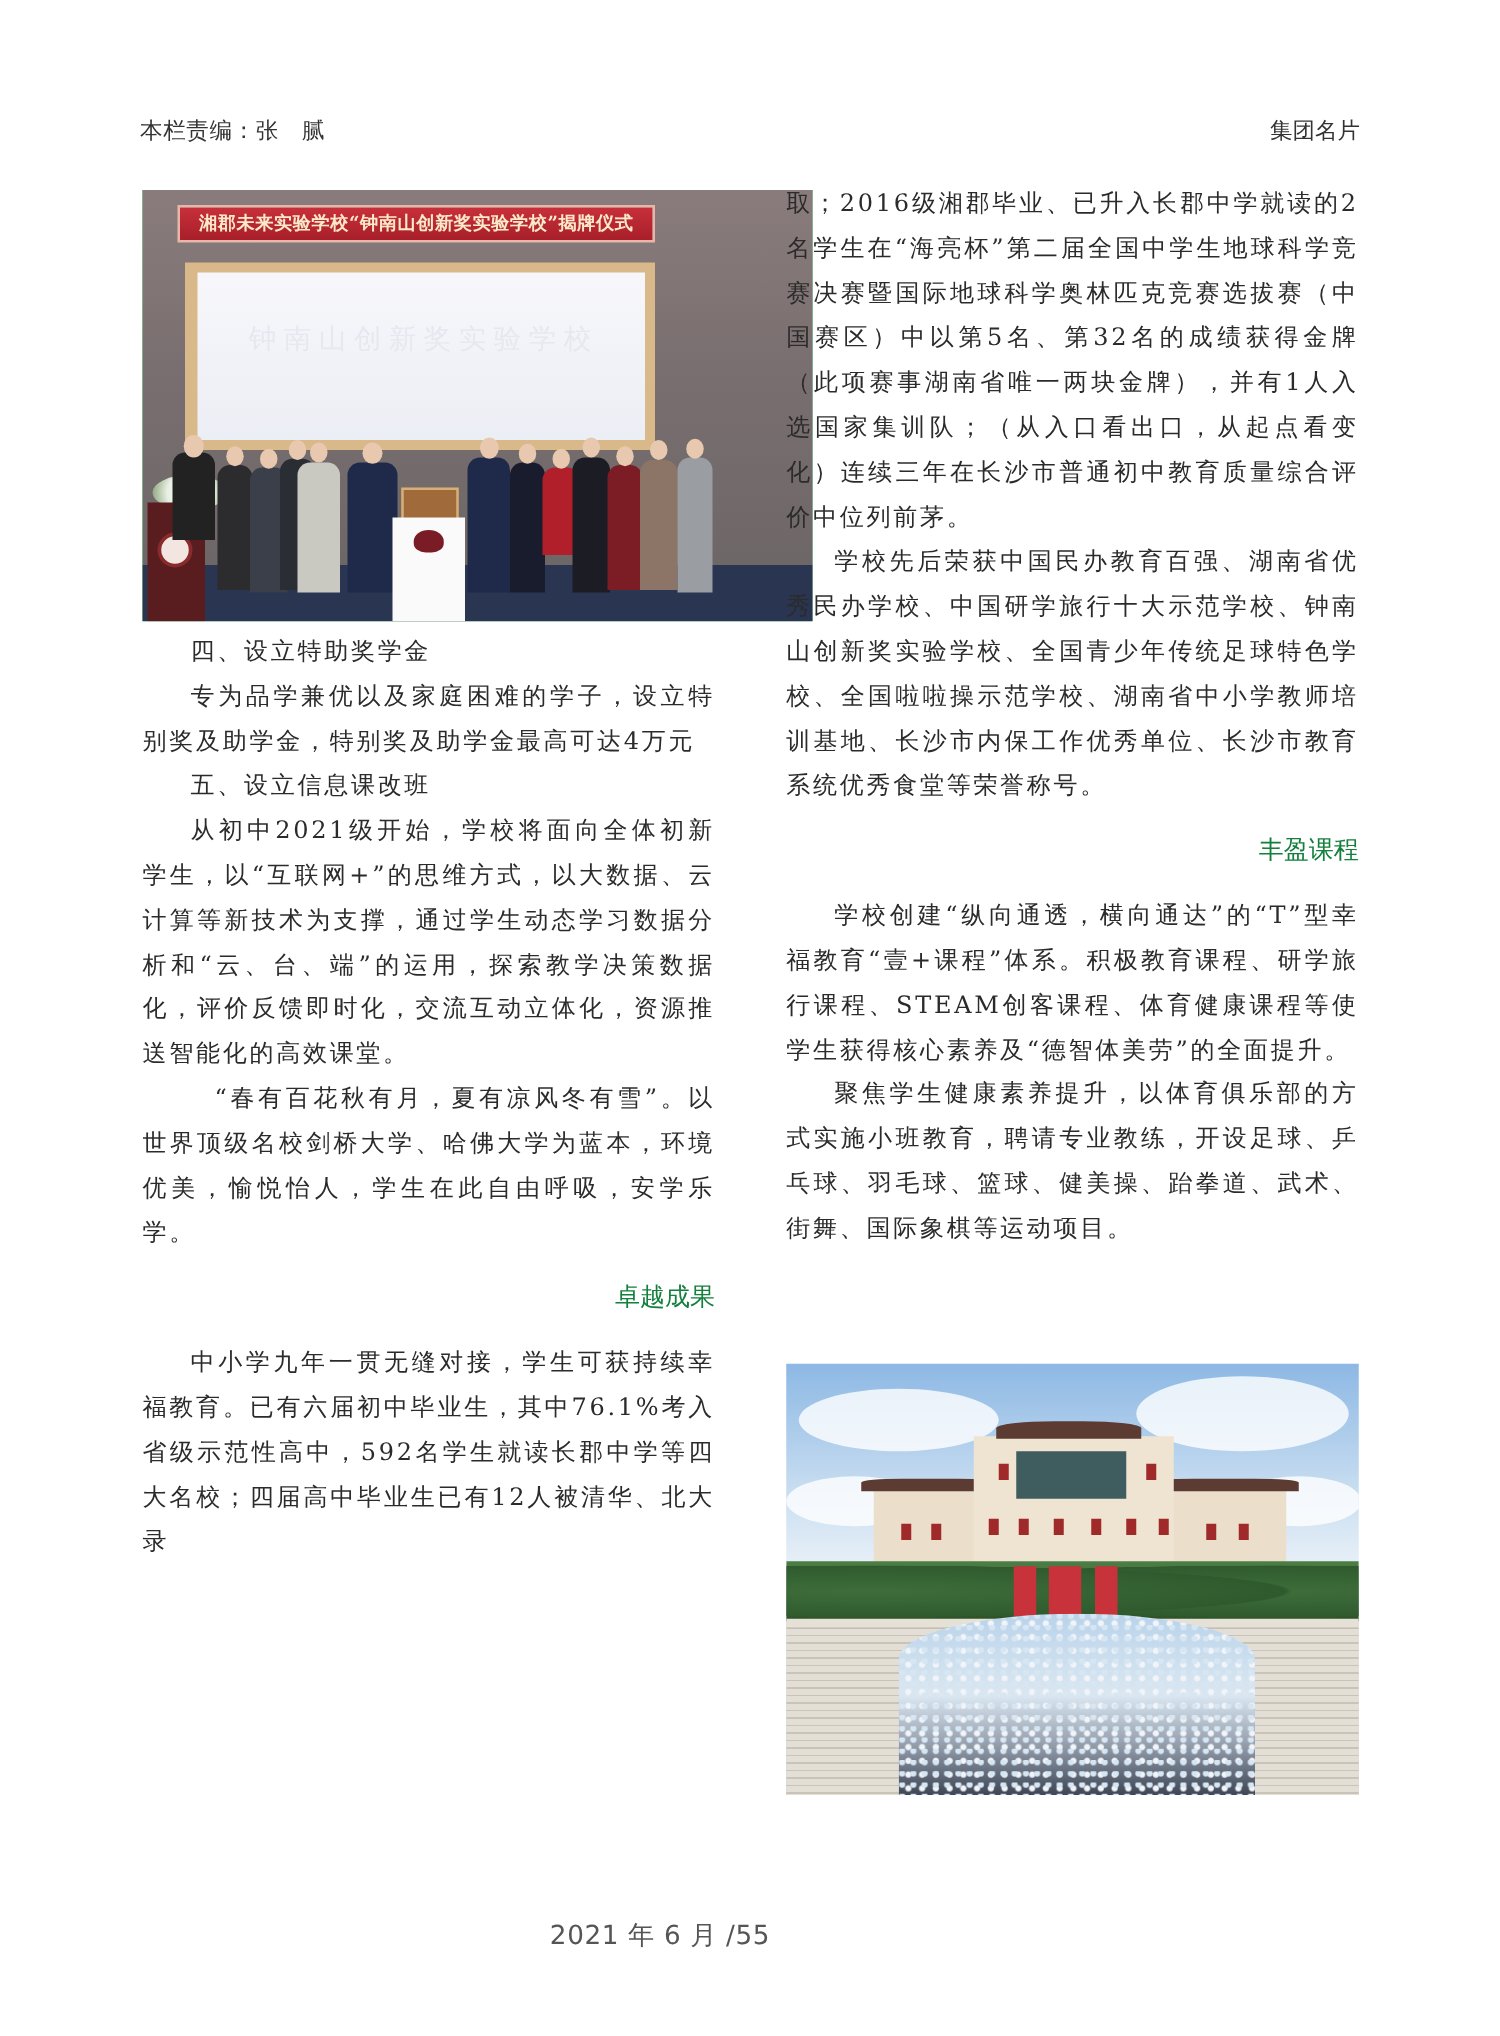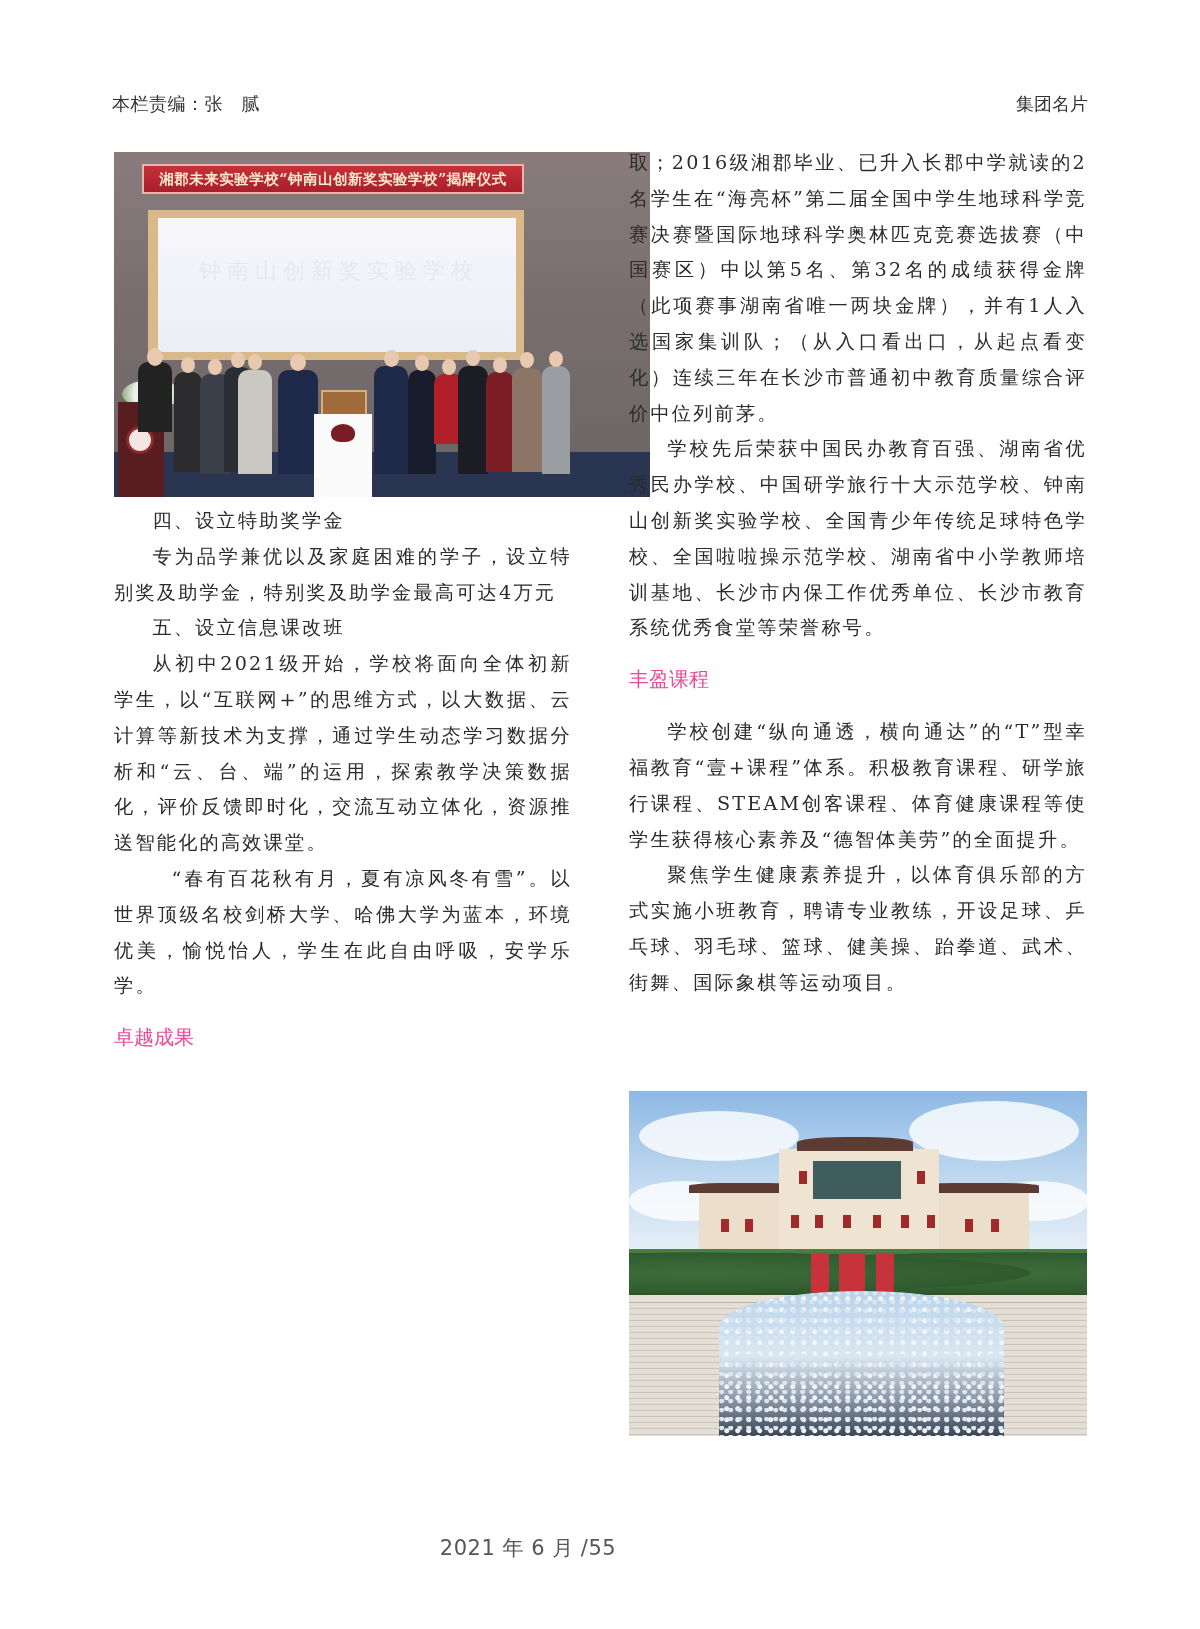--- a/index.html
+++ b/index.html
@@ -8,21 +8,21 @@
 
   .header-left { position: absolute; left: 112px; top: 92px; font-family: "DejaVu Sans", sans-serif; font-size: 18px; color: #333; letter-spacing: 0.5px; }
   .header-right { position: absolute; right: 112px; top: 92px; font-family: "DejaVu Sans", sans-serif; font-size: 18px; color: #333; }
 
   .col { position: absolute; width: 458px; }
   .col-left { left: 114px; top: 152px; }
   .col-right { left: 629px; top: 145px; }
 
   p.body { font-size: 19.2px; line-height: 35.8px; text-align: justify; letter-spacing: 2.2px; color: #2b2b2b; }
   p.indent { text-indent: 2em; }
-  h2.sec { font-family: "DejaVu Sans", sans-serif; font-weight: normal; font-size: 20px; text-align: left; color: #ec4899; margin: 16px 0 18px 0; height: 34px; line-height: 34px; }
+  h2.sec { font-family: "DejaVu Sans", sans-serif; font-weight: normal; font-size: 20px; text-align: right; color: #15803d; margin: 16px 0 18px 0; height: 34px; line-height: 34px; }
 
   
   .photo1 { position: relative; width: 536px; height: 345px; background: #15803d; overflow: hidden; margin-bottom: 6px; }
   .p1-wall { position: absolute; left: 0; top: 0; width: 100%; height: 100%; background: linear-gradient(180deg, #8a7c7c 0%, #7a6f70 40%, #6a6465 100%); }
   .p1-banner { position: absolute; left: 28px; top: 12px; width: 382px; height: 30px; background: linear-gradient(180deg,#c7303a,#a81f2a); border: 2px solid #e8b5a8; color: #fbe9c9; font-family: "DejaVu Serif", serif; font-weight: bold; font-size: 14.5px; line-height: 26px; text-align: center; letter-spacing: 0.5px; }
   .p1-frame { position: absolute; left: 34px; top: 58px; width: 376px; height: 150px; background: #d9b98a; }
   .p1-screen { position: absolute; left: 44px; top: 66px; width: 358px; height: 134px; background: linear-gradient(180deg,#f7f7fb,#eceef5); }
   .p1-screentxt { position: absolute; left: 60px; top: 104px; width: 330px; text-align: center; font-size: 22px; color: #e6e8ef; letter-spacing: 6px; }
   .p1-floor { position: absolute; left: 0; top: 300px; width: 100%; height: 45px; background: #2a3552; }
   .p1-podium { position: absolute; left: 4px; top: 250px; width: 46px; height: 95px; background: #5a1d1f; }
@@ -103,20 +103,21 @@
   </div>
 
   <p class="body indent">四、设立特助奖学金</p>
   <p class="body indent">专为品学兼优以及家庭困难的学子，设立特别奖及助学金，特别奖及助学金最高可达4万元</p>
   <p class="body indent">五、设立信息课改班</p>
   <p class="body indent">从初中2021级开始，学校将面向全体初新学生，以“互联网+”的思维方式，以大数据、云计算等新技术为支撑，通过学生动态学习数据分析和“云、台、端”的运用，探索教学决策数据化，评价反馈即时化，交流互动立体化，资源推送智能化的高效课堂。</p>
 
   <p class="body indent" style="text-indent:3em;">“春有百花秋有月，夏有凉风冬有雪”。以世界顶级名校剑桥大学、哈佛大学为蓝本，环境优美，愉悦怡人，学生在此自由呼吸，安学乐学。</p>
 
   <h2 class="sec">卓越成果</h2>
+  <p class="body indent">中小学九年一贯无缝对接，学生可获持续幸福教育。已有六届初中毕业生，其中76.1%考入省级示范性高中，592名学生就读长郡中学等四大名校；四届高中毕业生已有12人被清华、北大录</p>
 </div>
 
 <div class="col col-right">
   <p class="body">取；2016级湘郡毕业、已升入长郡中学就读的2名学生在“海亮杯”第二届全国中学生地球科学竞赛决赛暨国际地球科学奥林匹克竞赛选拔赛（中国赛区）中以第5名、第32名的成绩获得金牌（此项赛事湖南省唯一两块金牌），并有1人入选国家集训队；（从入口看出口，从起点看变化）连续三年在长沙市普通初中教育质量综合评价中位列前茅。</p>
   <p class="body indent">学校先后荣获中国民办教育百强、湖南省优秀民办学校、中国研学旅行十大示范学校、钟南山创新奖实验学校、全国青少年传统足球特色学校、全国啦啦操示范学校、湖南省中小学教师培训基地、长沙市内保工作优秀单位、长沙市教育系统优秀食堂等荣誉称号。</p>
 
   <h2 class="sec">丰盈课程</h2>
   <p class="body indent">学校创建“纵向通透，横向通达”的“T”型幸福教育“壹+课程”体系。积极教育课程、研学旅行课程、STEAM创客课程、体育健康课程等使学生获得核心素养及“德智体美劳”的全面提升。</p>
   <p class="body indent">聚焦学生健康素养提升，以体育俱乐部的方式实施小班教育，聘请专业教练，开设足球、乒乓球、羽毛球、篮球、健美操、跆拳道、武术、街舞、国际象棋等运动项目。</p>
 </div>

